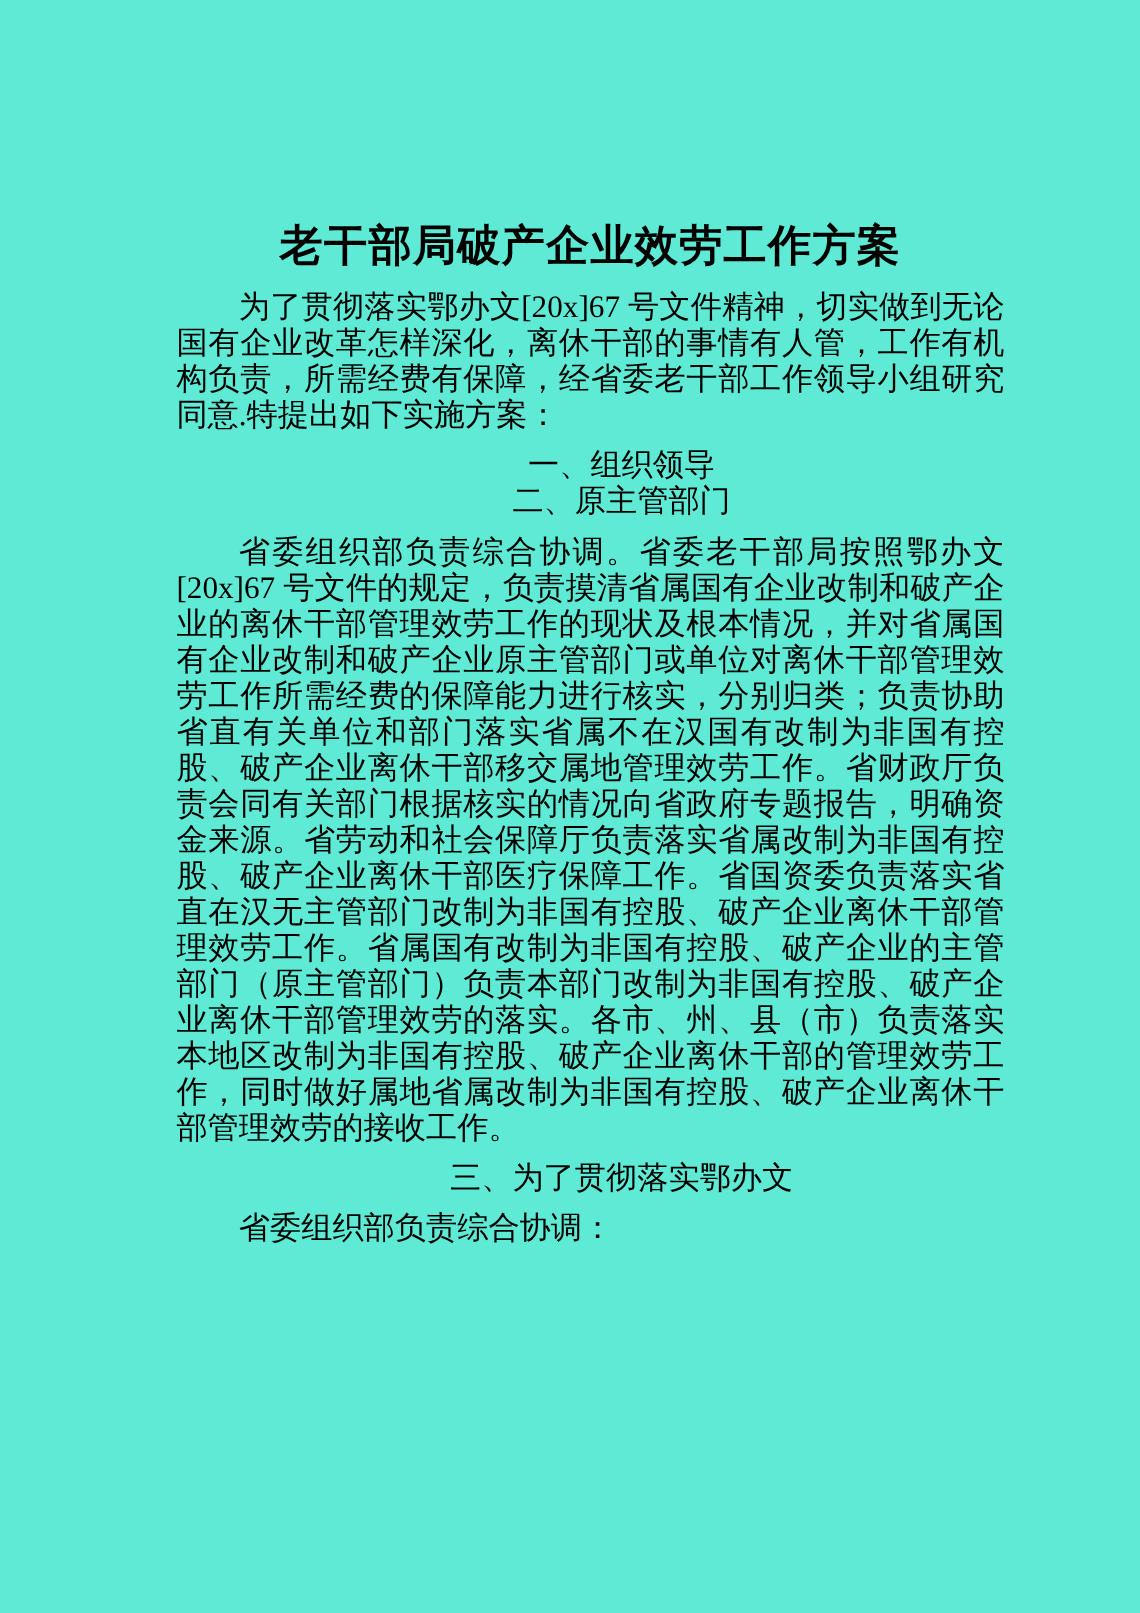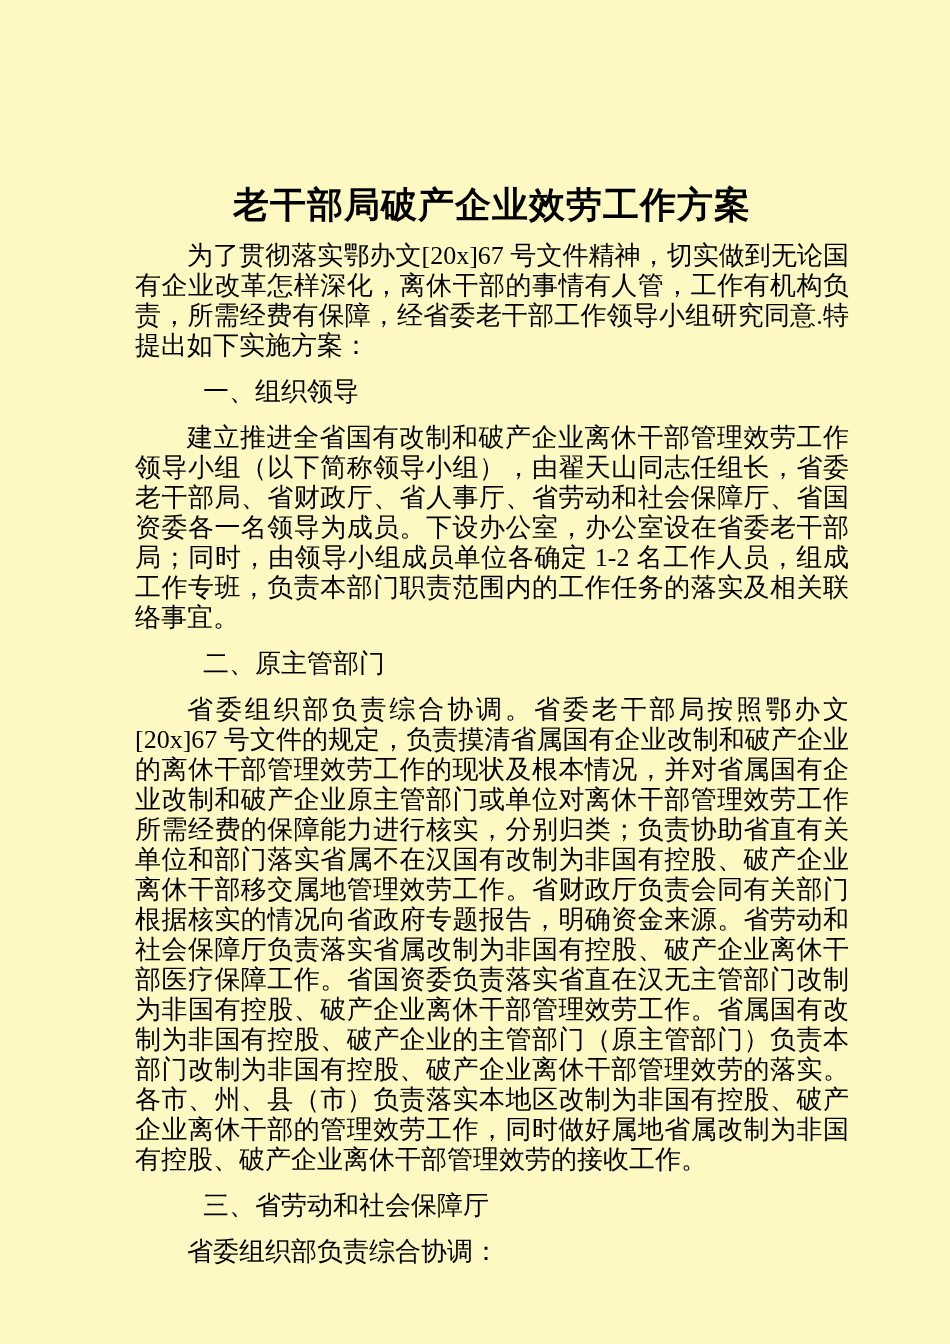--- a/index.html
+++ b/index.html
@@ -4,72 +4,71 @@
 <style>
   html, body {
     margin: 0;
     padding: 0;
     background: #ffffff;
   }
   .page {
     position: relative;
     width: 950px;
     height: 1344px;
-    background: #fef9c3;
+    background: #5eead4;
     color: #000000;
     overflow: hidden;
     font-family: "Liberation Serif", "DejaVu Serif", serif;
   }
   .content {
     position: absolute;
     left: 135px;
     top: 183px;
     width: 714px;
   }
   .doc-title {
     margin: 0 0 14px 0;
     font-size: 36px;
     font-weight: bold;
     line-height: 44px;
     text-align: center;
     letter-spacing: 1px;
     white-space: nowrap;
   }
   .para {
-    margin: 0;
+    margin: 12px;
     font-size: 26px;
     line-height: 30px;
     text-align: justify;
     text-indent: 2em;
     word-break: normal;
     overflow-wrap: break-word;
   }
   .heading {
-    margin: 16px;
+    margin: 0;
     font-size: 26px;
     line-height: 30px;
-    text-align: left;
+    text-align: center;
     text-indent: 2em;
     white-space: nowrap;
   }
 </style>
 </head>
 <body>
 
 <div class="page">
   <div class="content">
     <h1 class="doc-title">老干部局破产企业效劳工作方案</h1>
 
     <p class="para">为了贯彻落实鄂办文[20x]67 号文件精神，切实做到无论国有企业改革怎样深化，离休干部的事情有人管，工作有机构负责，所需经费有保障，经省委老干部工作领导小组研究同意.特提出如下实施方案：</p>
 
     <p class="heading">一、组织领导</p>
 
-    <p class="para">建立推进全省国有改制和破产企业离休干部管理效劳工作领导小组（以下简称领导小组），由翟天山同志任组长，省委老干部局、省财政厅、省人事厅、省劳动和社会保障厅、省国资委各一名领导为成员。下设办公室，办公室设在省委老干部局；同时，由领导小组成员单位各确定 1-2 名工作人员，组成工作专班，负责本部门职责范围内的工作任务的落实及相关联络事宜。</p>
 
     <p class="heading">二、原主管部门</p>
 
     <p class="para">省委组织部负责综合协调。省委老干部局按照鄂办文[20x]67 号文件的规定，负责摸清省属国有企业改制和破产企业的离休干部管理效劳工作的现状及根本情况，并对省属国有企业改制和破产企业原主管部门或单位对离休干部管理效劳工作所需经费的保障能力进行核实，分别归类；负责协助省直有关单位和部门落实省属不在汉国有改制为非国有控股、破产企业离休干部移交属地管理效劳工作。省财政厅负责会同有关部门根据核实的情况向省政府专题报告，明确资金来源。省劳动和社会保障厅负责落实省属改制为非国有控股、破产企业离休干部医疗保障工作。省国资委负责落实省直在汉无主管部门改制为非国有控股、破产企业离休干部管理效劳工作。省属国有改制为非国有控股、破产企业的主管部门（原主管部门）负责本部门改制为非国有控股、破产企业离休干部管理效劳的落实。各市、州、县（市）负责落实本地区改制为非国有控股、破产企业离休干部的管理效劳工作，同时做好属地省属改制为非国有控股、破产企业离休干部管理效劳的接收工作。</p>
 
-    <p class="heading">三、省劳动和社会保障厅</p>
+    <p class="heading">三、为了贯彻落实鄂办文</p>
 
     <p class="para">省委组织部负责综合协调：</p>
   </div>
 </div>
 
 </body></html>

